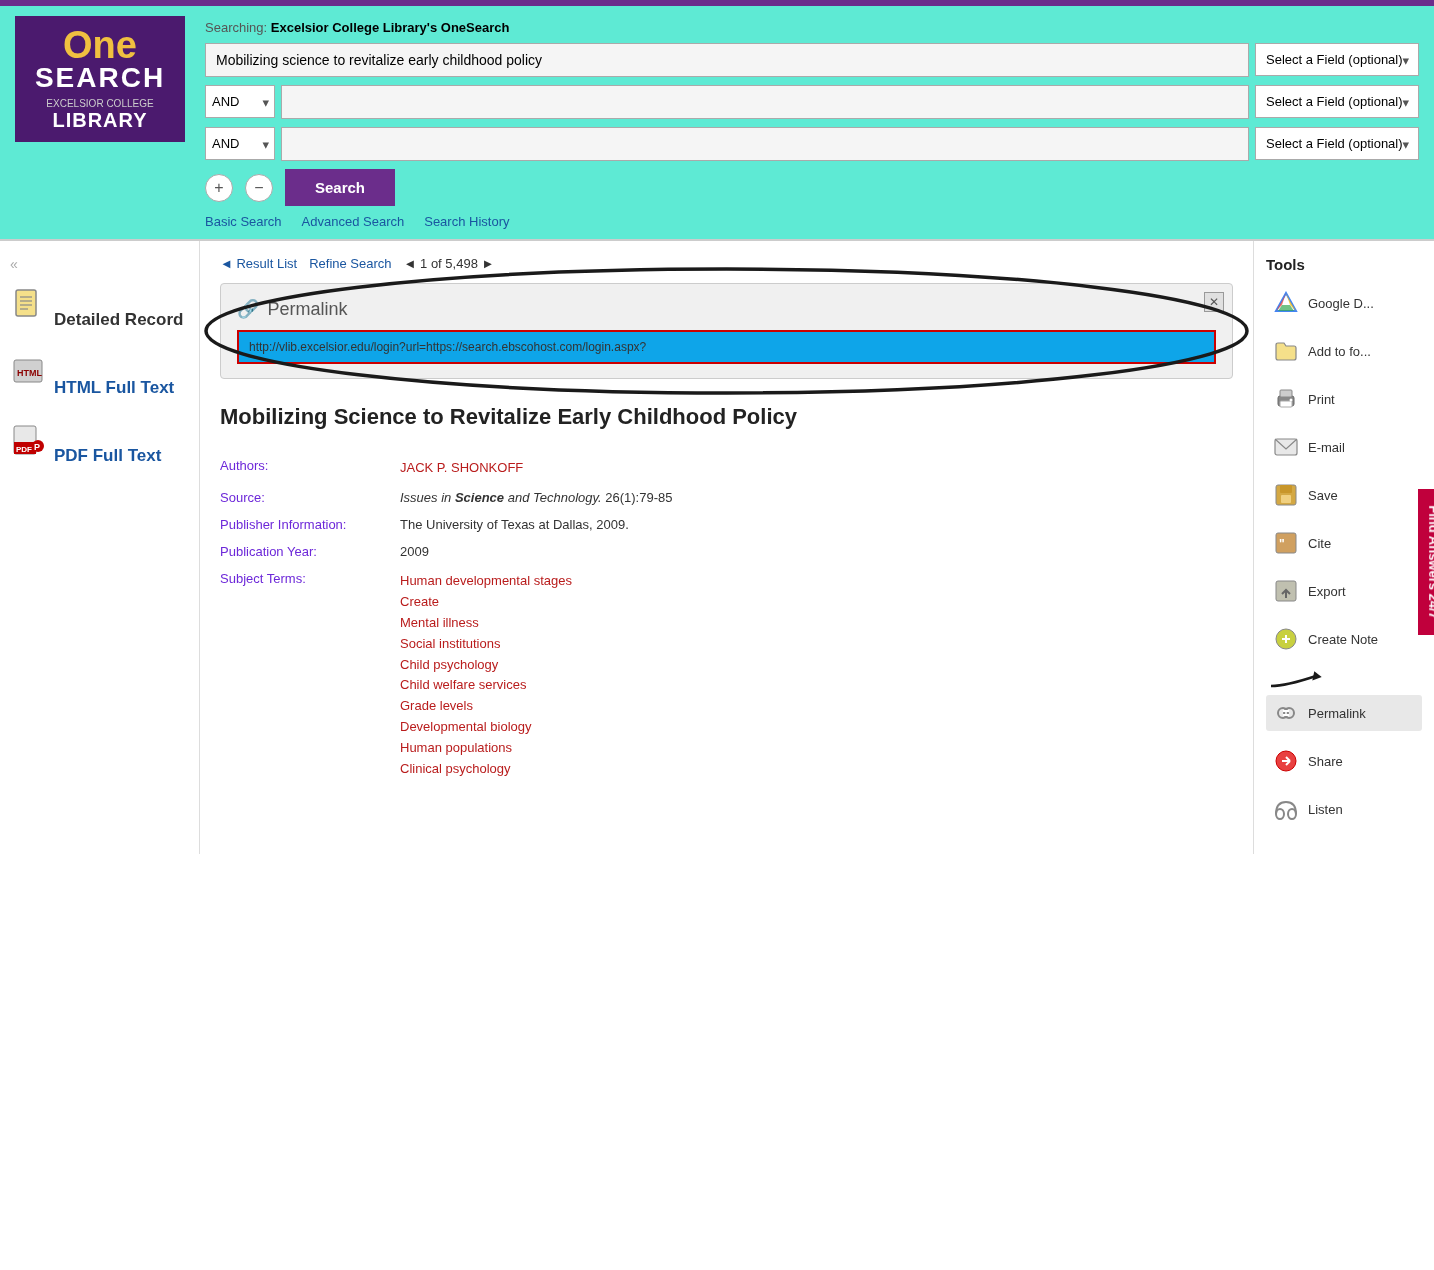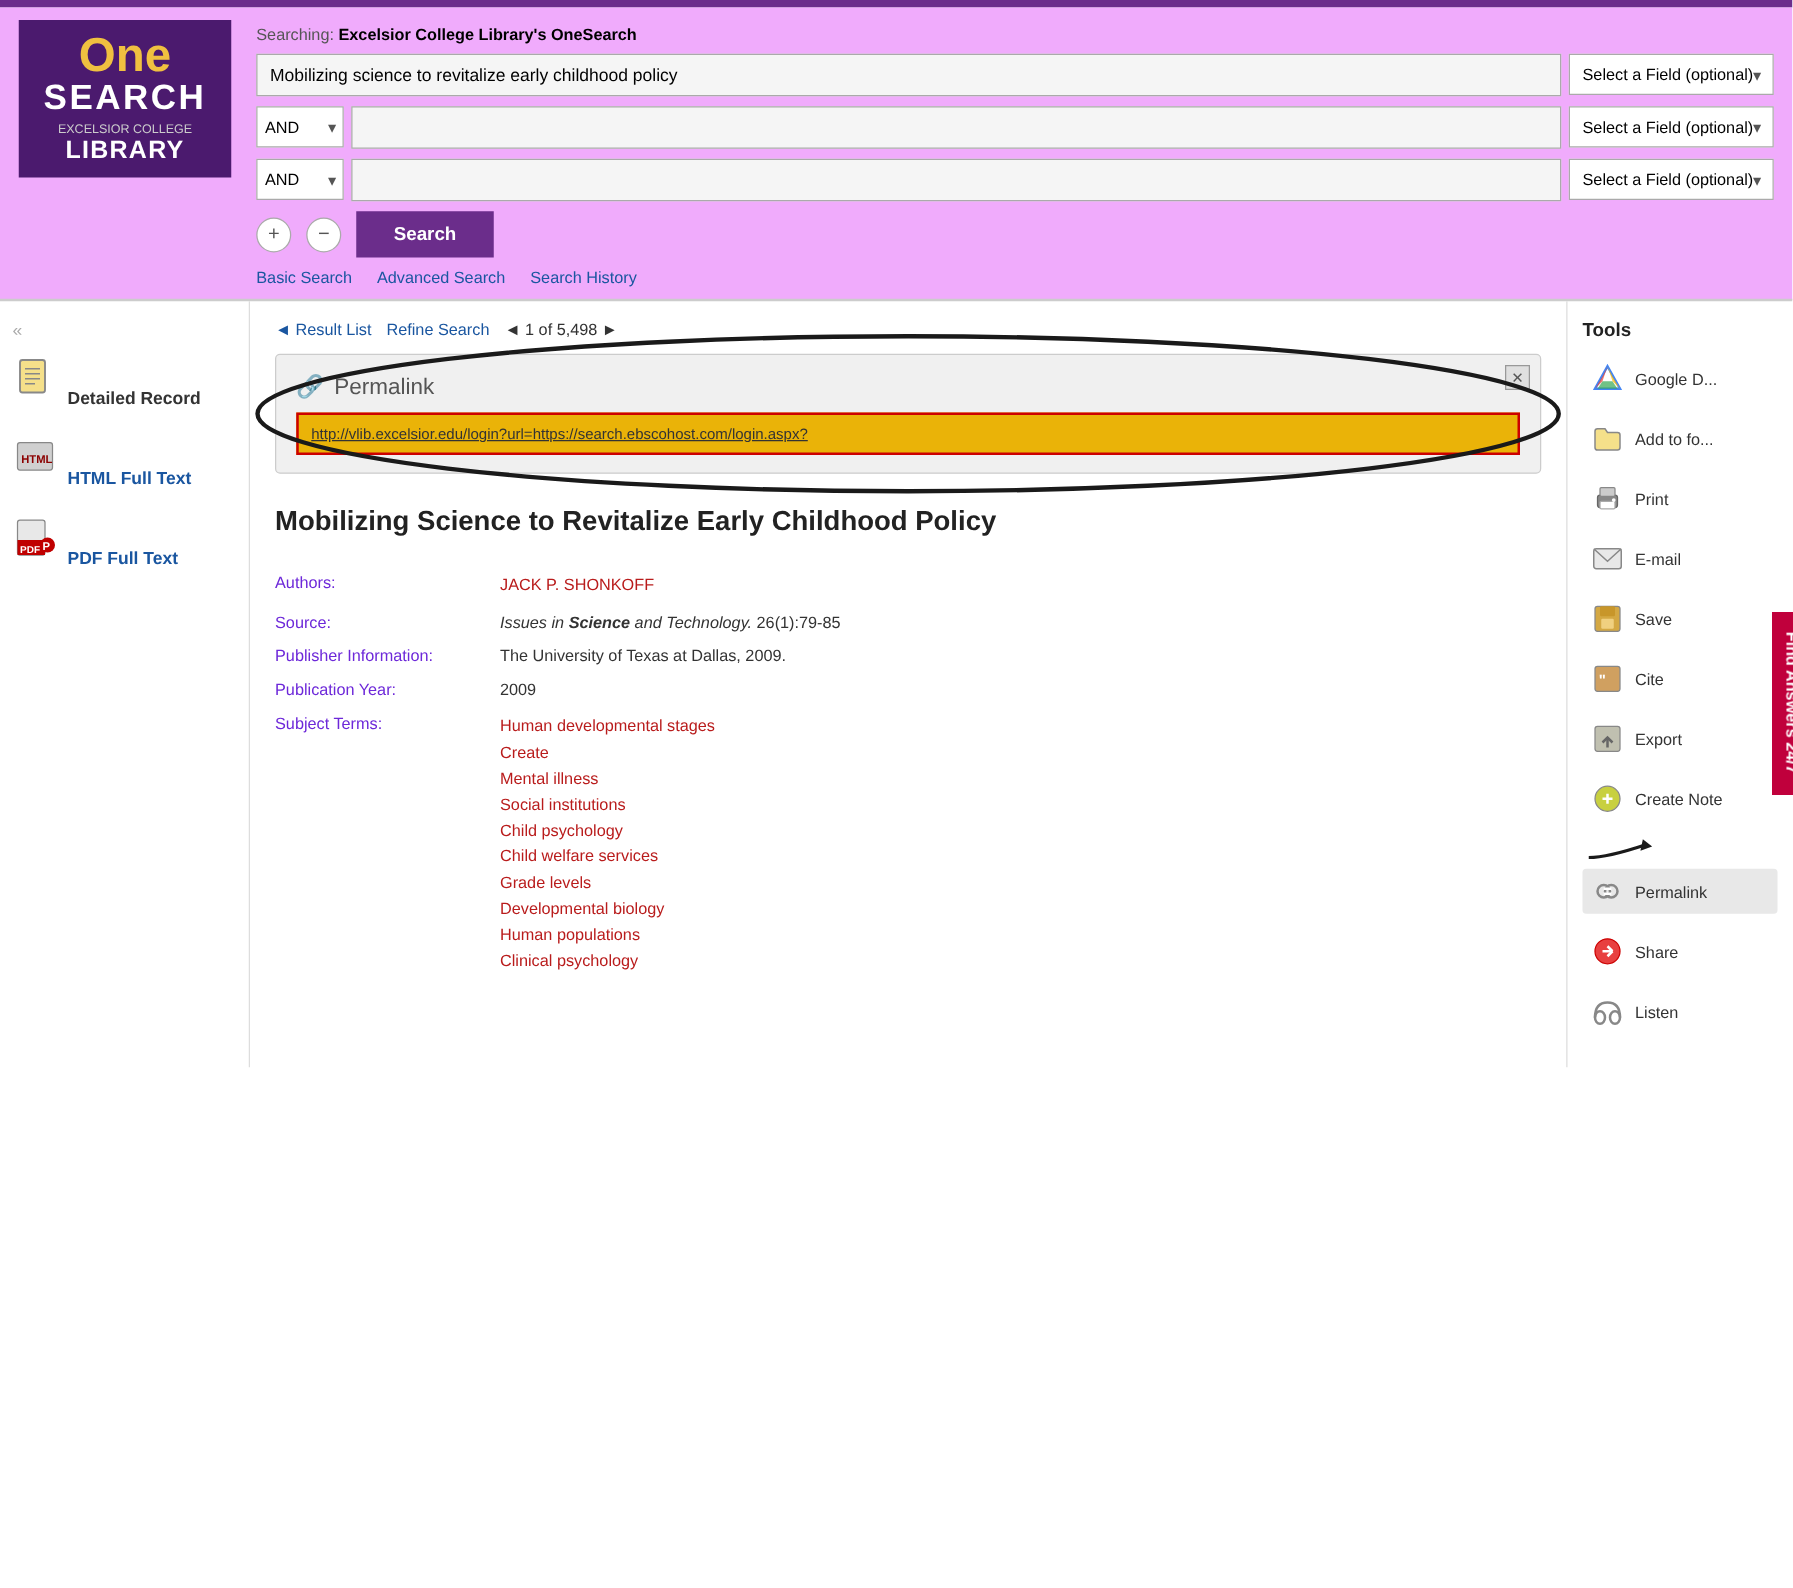--- a/index.html
+++ b/index.html
@@ -1,19 +1,19 @@
 <!DOCTYPE html>
 <html><head>
   <meta charset="utf-8">
   <style>
     * { box-sizing: border-box; margin: 0; padding: 0; }
     body { font-family: Arial, sans-serif; font-size: 13px; background: #fff; color: #333; overflow-x: hidden; }
 
     
-    .header { display: flex; align-items: flex-start; padding: 10px 15px; border-bottom: 1px solid #ccc; background: #f0abfc; }
+    .header { display: flex; align-items: flex-start; padding: 10px 15px; border-bottom: 1px solid #ccc; background: #5eead4; }
 
     .logo-area { width: 170px; min-width: 170px; background: #4b1a6e; padding: 10px; color: #fff; text-align: center; margin-right: 20px; }
     .logo-one { font-size: 38px; font-weight: bold; color: #f0c040; line-height: 1; }
     .logo-search { font-size: 28px; font-weight: bold; color: #fff; line-height: 1; letter-spacing: 2px; }
     .logo-college { font-size: 10px; color: #ccc; margin-top: 6px; }
     .logo-library { font-size: 20px; font-weight: bold; color: #fff; letter-spacing: 1px; }
 
     .search-area { flex: 1; padding-top: 4px; }
     .searching-label { font-size: 13px; color: #555; margin-bottom: 8px; }
     .searching-label strong { color: #000; }
@@ -36,37 +36,37 @@
     .search-links { margin-top: 8px; display: flex; gap: 20px; }
     .search-link { color: #1a56a0; text-decoration: none; font-size: 13px; cursor: pointer; }
 
     
     .main-content { display: flex; }
 
     
     .left-sidebar { width: 200px; min-width: 200px; padding: 15px 10px; border-right: 1px solid #ddd; }
     .sidebar-item { display: flex; align-items: center; gap: 8px; margin-bottom: 16px; cursor: pointer; }
     .sidebar-icon { width: 36px; height: 36px; display: flex; align-items: center; justify-content: center; flex-shrink: 0; }
-    .sidebar-label { font-size: 14px; font-weight: bold; color: #333; margin-top: 32px; }
+    .sidebar-label { font-size: 17px; font-weight: bold; color: #333; margin-top: 32px; }
     .sidebar-label.link { color: #1a56a0; }
     .find-similar-box { border: 2px solid #6b2d8b; padding: 10px; margin-top: 10px; }
     .find-similar-title { font-size: 13px; font-weight: bold; color: #4b1a6e; }
     .find-similar-sub { font-size: 12px; color: #555; margin-top: 4px; }
 
     
     .center-content { flex: 1; padding: 15px 20px; border-right: 1px solid #ddd; position: relative; }
 
     .result-nav { display: flex; align-items: center; gap: 12px; margin-bottom: 12px; font-size: 13px; }
     .result-nav a { color: #1a56a0; text-decoration: none; cursor: pointer; }
 
     
     .permalink-overlay { background: #f0f0f0; border: 1px solid #ccc; padding: 14px 16px; margin-bottom: 20px; position: relative; border-radius: 4px; }
     .permalink-close { position: absolute; top: 8px; right: 8px; width: 20px; height: 20px; border: 1px solid #999; background: #e0e0e0; display: flex; align-items: center; justify-content: center; cursor: pointer; font-size: 12px; color: #555; }
     .permalink-title { font-size: 18px; color: #555; margin-bottom: 10px; display: flex; align-items: center; gap: 8px; font-weight: normal; }
-    .permalink-url-box { border: 2px solid #c00; background: #eab308; padding: 8px 10px; font-size: 12px; color: #333; word-break: break-all; text-decoration: underline; }
+    .permalink-url-box { border: 2px solid #c00; background: #0ea5e9; padding: 8px 10px; font-size: 12px; color: #333; word-break: break-all; }
 
     .article-title { font-size: 22px; font-weight: bold; color: #222; margin-bottom: 20px; line-height: 1.3; }
 
     .meta-table { width: 100%; border-collapse: collapse; }
     .meta-table tr td { padding: 6px 0; vertical-align: top; }
     .meta-label { font-weight: normal; width: 180px; color: #6d28d9; font-size: 13px; }
     .meta-value { font-size: 13px; color: #333; }
     .meta-link { color: #b91c1c; text-decoration: none; cursor: pointer; display: block; line-height: 1.6; }
 
     

